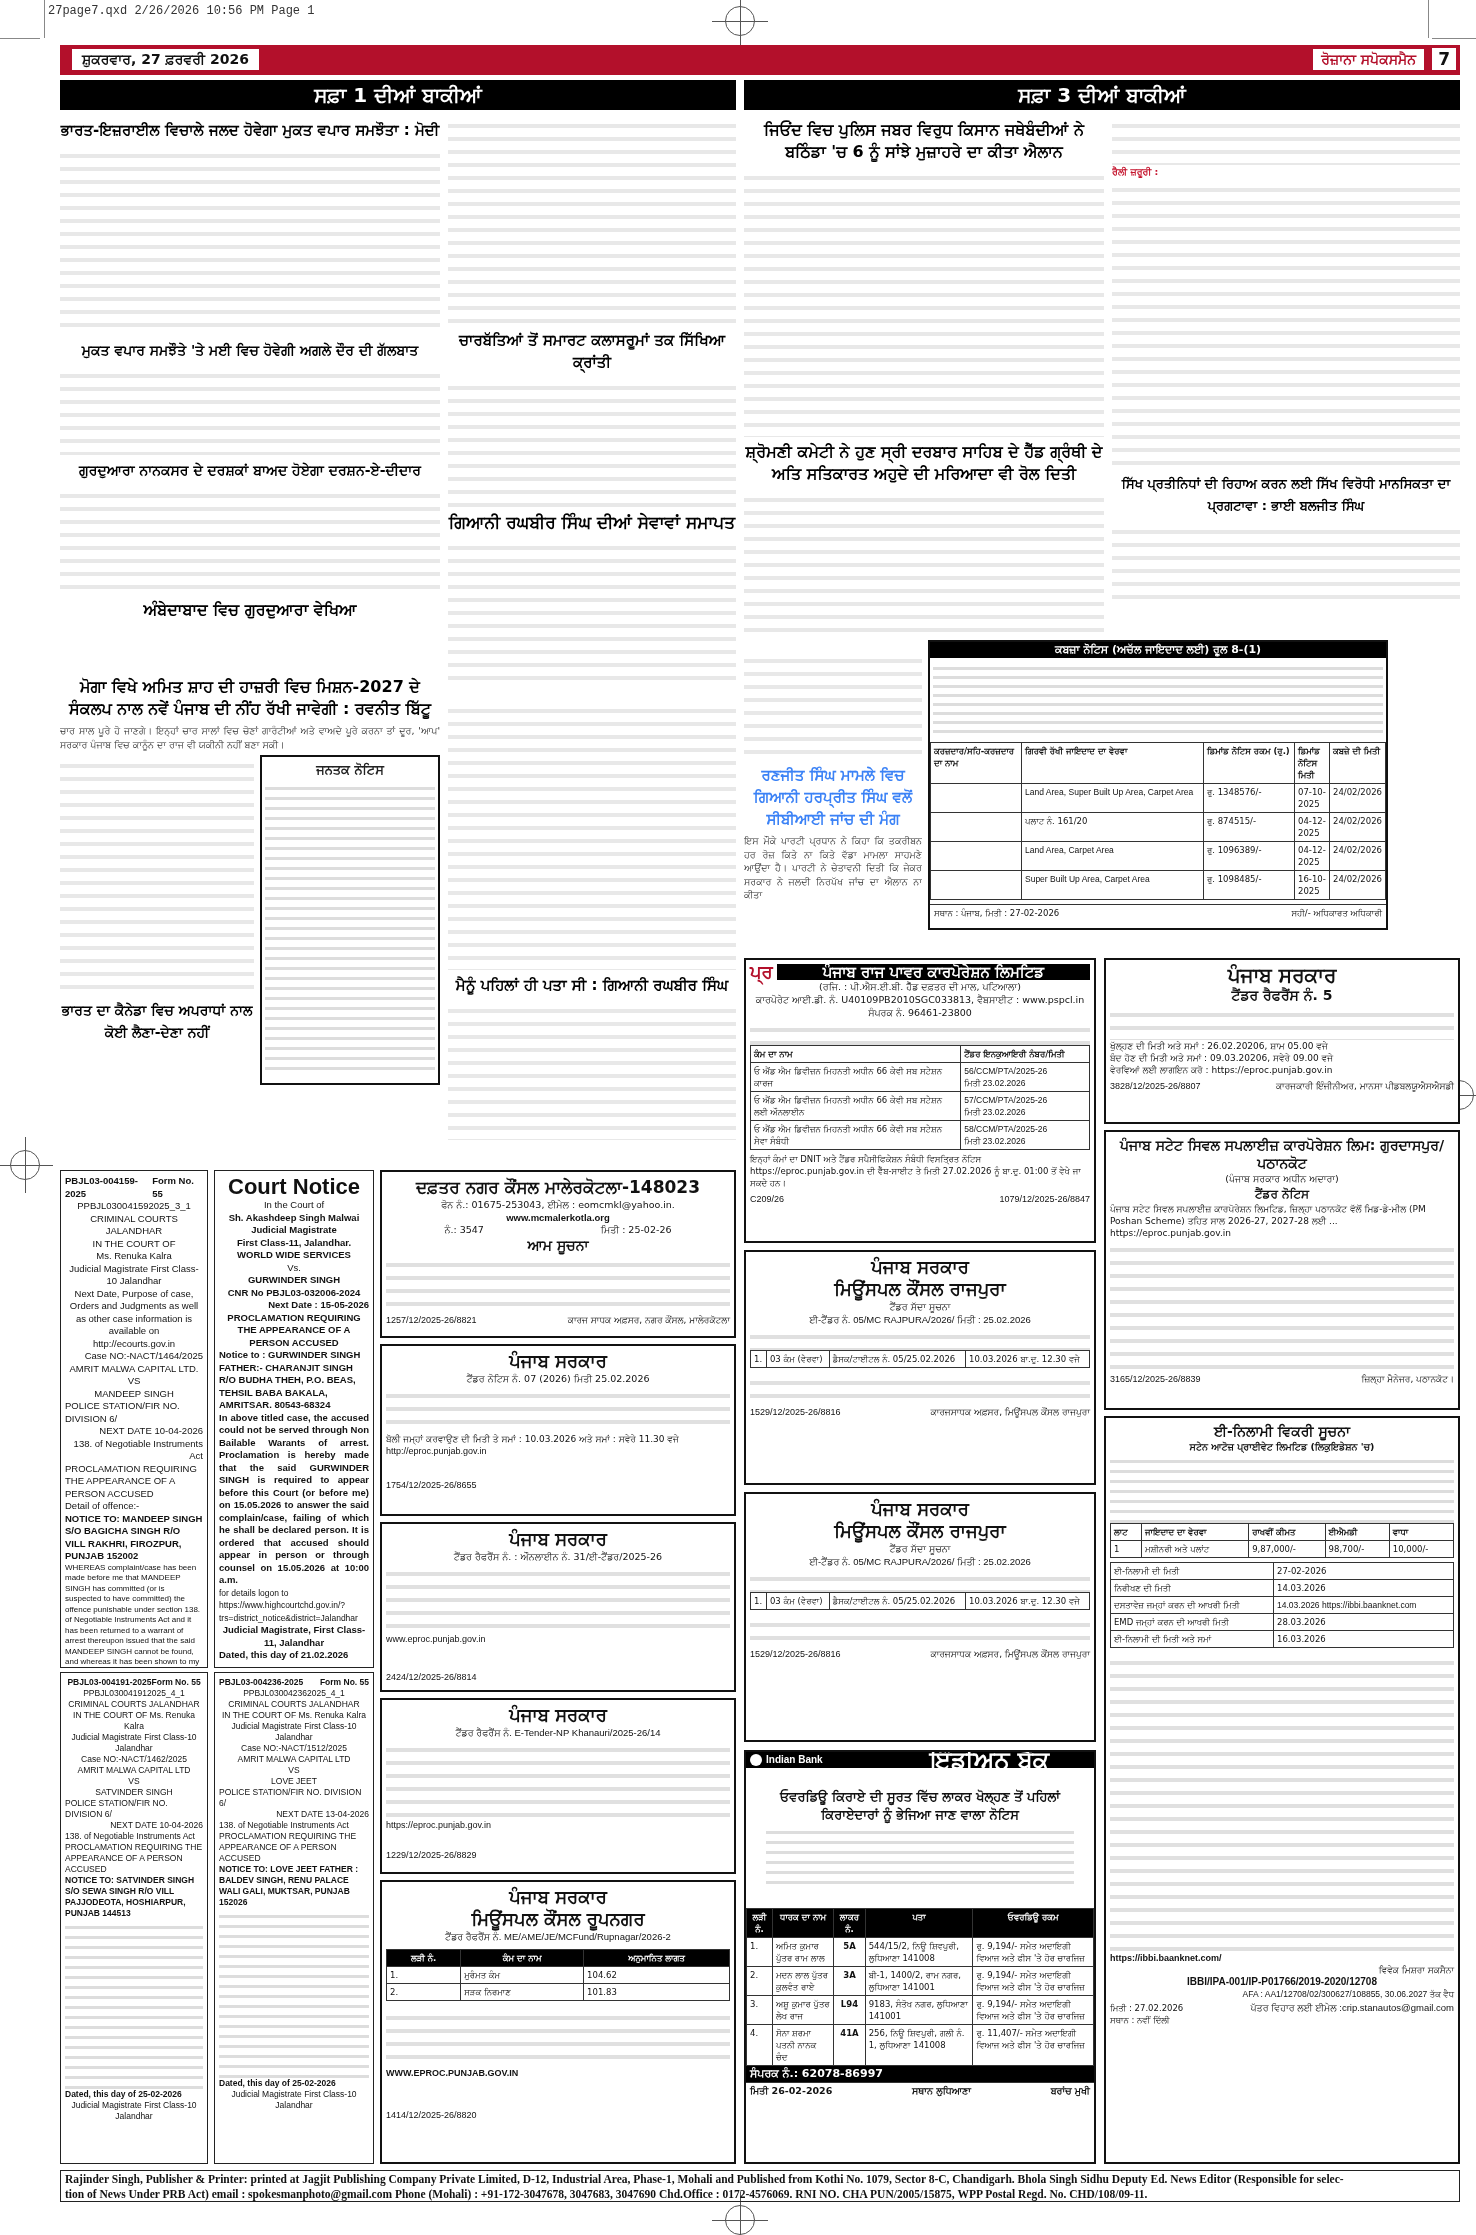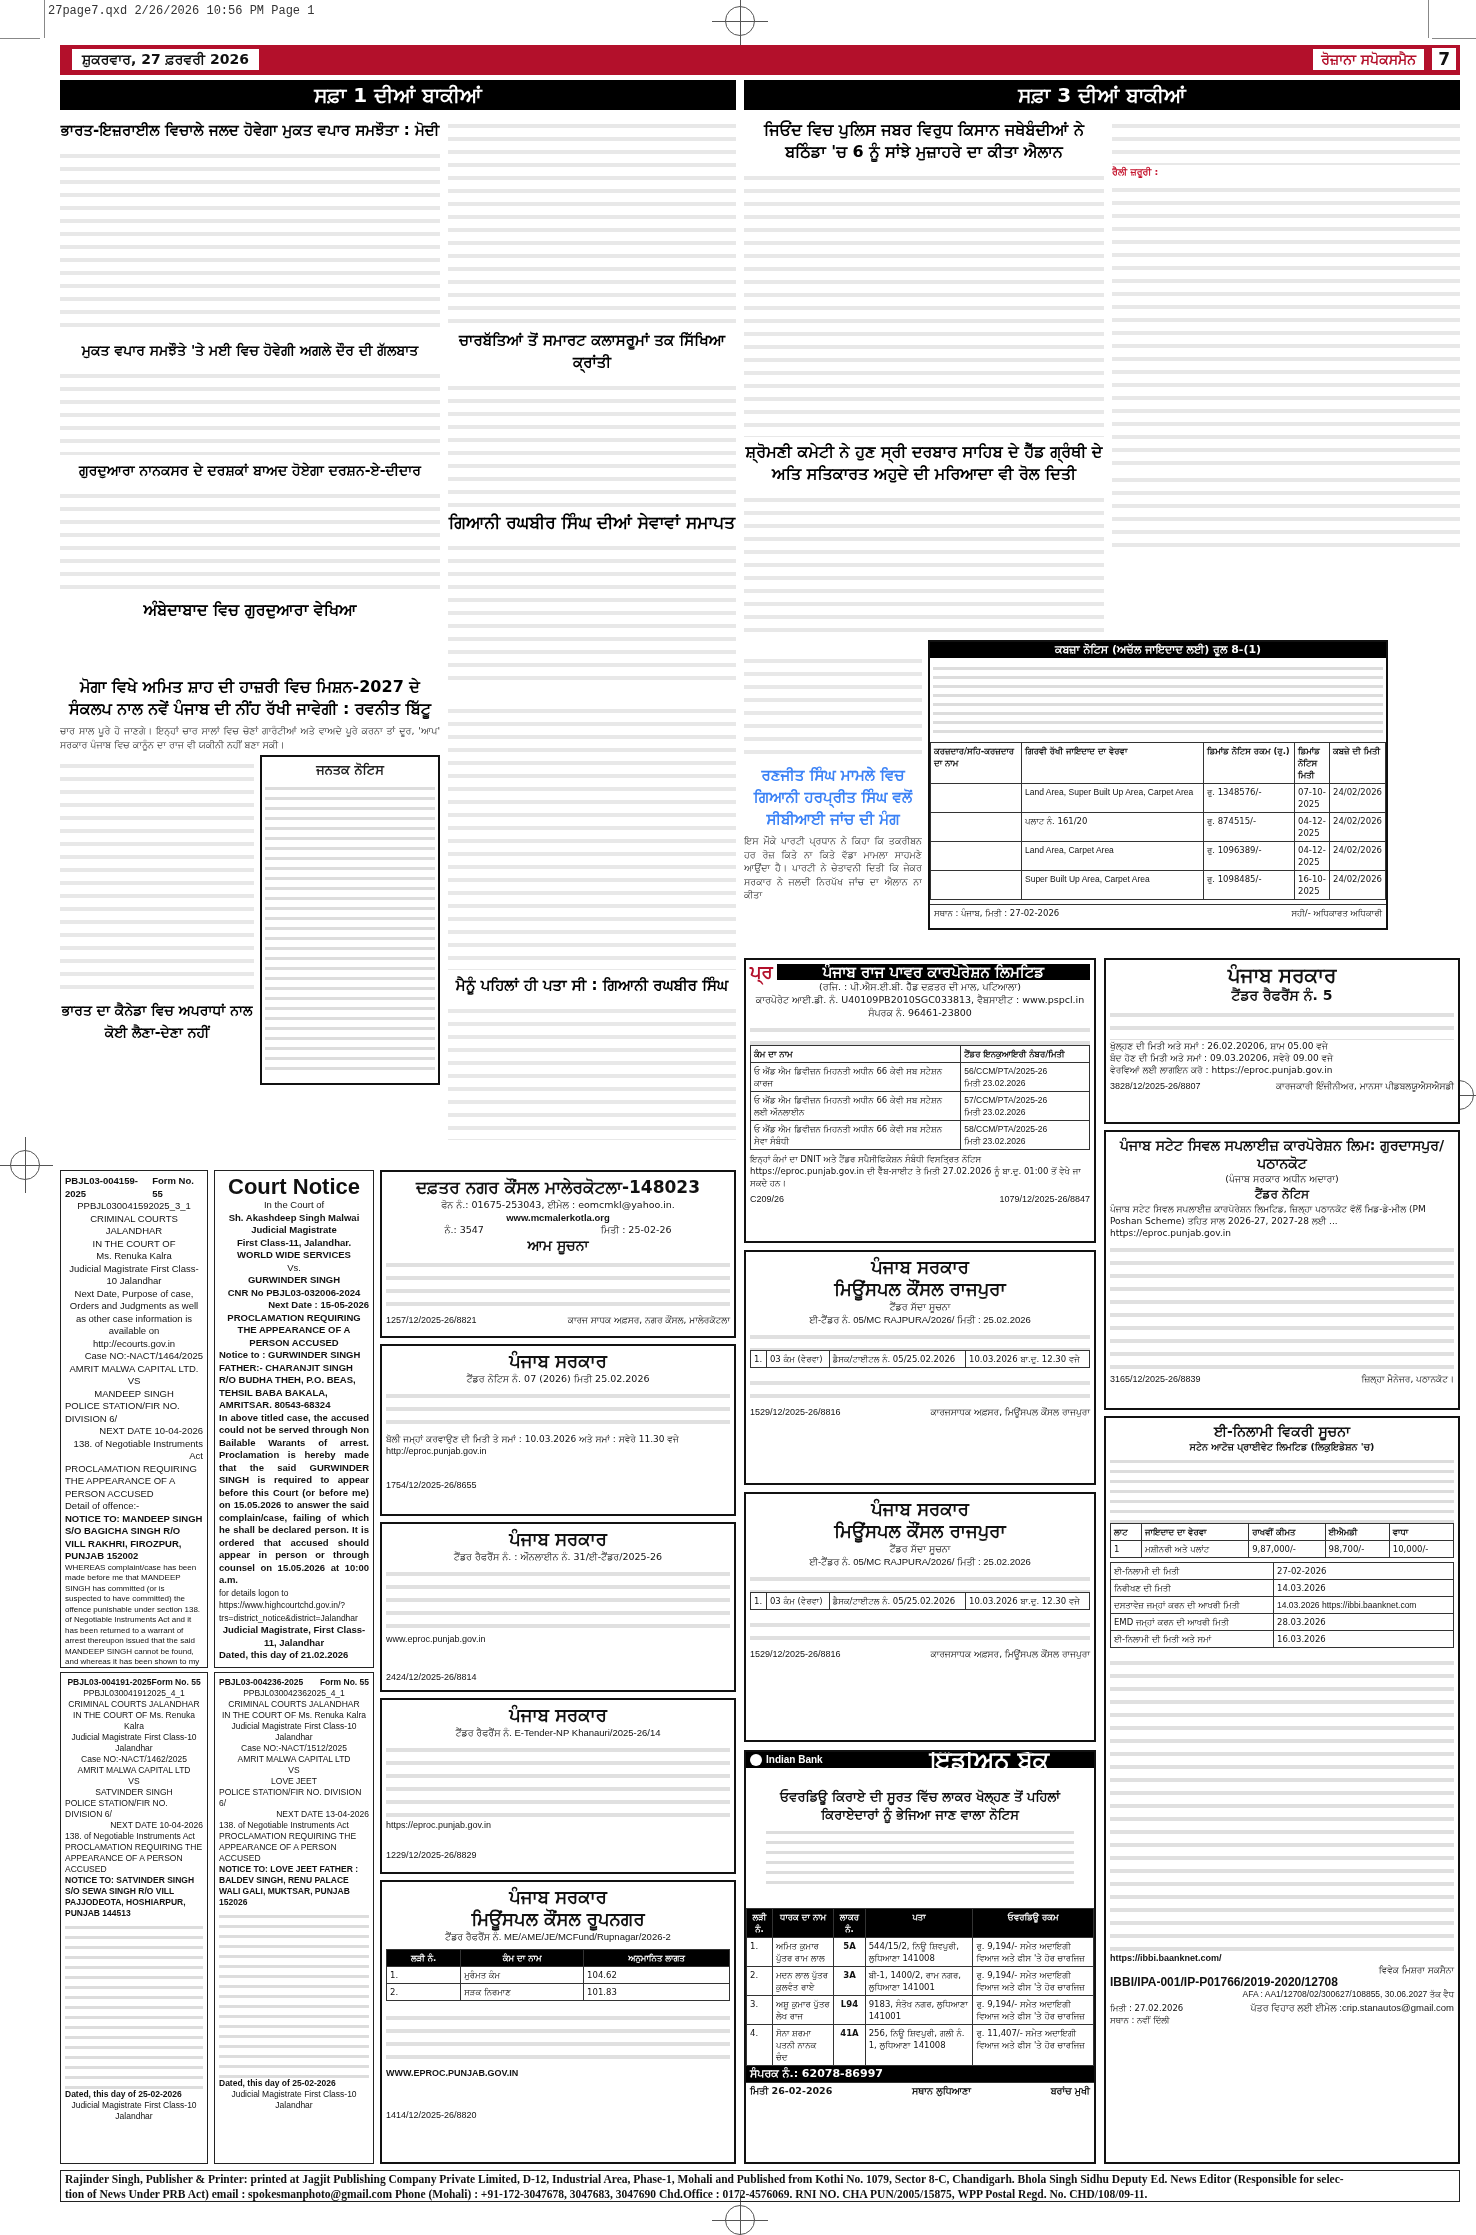--- a/index.html
+++ b/index.html
@@ -266,20 +266,21 @@
 <div class="col" style="left:744px;top:115px;width:360px;height:535px">
   <div class="hl" style="font-size:16px">ਜਿਓਂਦ ਵਿਚ ਪੁਲਿਸ ਜਬਰ ਵਿਰੁਧ ਕਿਸਾਨ ਜਥੇਬੰਦੀਆਂ ਨੇ ਬਠਿੰਡਾ 'ਚ 6 ਨੂੰ ਸਾਂਝੇ ਮੁਜ਼ਾਹਰੇ ਦਾ ਕੀਤਾ ਐਲਾਨ</div>
   <div style="height:270px;background:repeating-linear-gradient(#fff 0 9px,#e8e8e8 9px 13px)"></div>
   <div class="hl" style="font-size:16px">ਸ਼੍ਰੋਮਣੀ ਕਮੇਟੀ ਨੇ ਹੁਣ ਸ੍ਰੀ ਦਰਬਾਰ ਸਾਹਿਬ ਦੇ ਹੈੱਡ ਗ੍ਰੰਥੀ ਦੇ ਅਤਿ ਸਤਿਕਾਰਤ ਅਹੁਦੇ ਦੀ ਮਰਿਆਦਾ ਵੀ ਰੋਲ ਦਿਤੀ</div>
   <div style="height:150px;background:repeating-linear-gradient(#fff 0 9px,#e8e8e8 9px 13px)"></div>
 </div>
 <div class="col" style="left:1112px;top:115px;width:348px;height:500px">
   <div style="height:50px;background:repeating-linear-gradient(#fff 0 9px,#e8e8e8 9px 13px)"></div>
   <div style="font-size:9.5px;color:#c4122b;font-weight:bold">ਰੈਲੀ ਜ਼ਰੂਰੀ :</div>
   <div style="height:290px;background:repeating-linear-gradient(#fff 0 9px,#e8e8e8 9px 13px)"></div>
+  <div class="hl" style="font-size:13px">ਸਿੱਖ ਪ੍ਰਤੀਨਿਧਾਂ ਦੀ ਰਿਹਾਅ ਕਰਨ ਲਈ ਸਿੱਖ ਵਿਰੋਧੀ ਮਾਨਸਿਕਤਾ ਦਾ ਪ੍ਰਗਟਾਵਾ : ਭਾਈ ਬਲਜੀਤ ਸਿੰਘ</div>
   <div style="height:80px;background:repeating-linear-gradient(#fff 0 9px,#e8e8e8 9px 13px)"></div>
 </div>
 <div class="col" style="left:744px;top:650px;width:178px;height:300px">
   <div style="height:110px;background:repeating-linear-gradient(#fff 0 9px,#e8e8e8 9px 13px)"></div>
   <div class="hl red" style="font-size:15px">ਰਣਜੀਤ ਸਿੰਘ ਮਾਮਲੇ ਵਿਚ ਗਿਆਨੀ ਹਰਪ੍ਰੀਤ ਸਿੰਘ ਵਲੋਂ ਸੀਬੀਆਈ ਜਾਂਚ ਦੀ ਮੰਗ</div>
   <div class="txt">ਇਸ ਮੌਕੇ ਪਾਰਟੀ ਪ੍ਰਧਾਨ ਨੇ ਕਿਹਾ ਕਿ ਤਕਰੀਬਨ ਹਰ ਰੋਜ਼ ਕਿਤੇ ਨਾ ਕਿਤੇ ਵੱਡਾ ਮਾਮਲਾ ਸਾਹਮਣੇ ਆਉਂਦਾ ਹੈ। ਪਾਰਟੀ ਨੇ ਚੇਤਾਵਨੀ ਦਿਤੀ ਕਿ ਜੇਕਰ ਸਰਕਾਰ ਨੇ ਜਲਦੀ ਨਿਰਪੱਖ ਜਾਂਚ ਦਾ ਐਲਾਨ ਨਾ ਕੀਤਾ</div>
 </div>
 
 <div class="box" style="left:928px;top:640px;width:460px;height:290px;padding:0">
   <div class="darkbar" style="text-align:center;font-size:11px">ਕਬਜ਼ਾ ਨੋਟਿਸ (ਅਚੱਲ ਜਾਇਦਾਦ ਲਈ) ਰੂਲ 8-(1)</div>
@@ -546,21 +547,21 @@
         </tr>
     <tr>
           <td>ਈ-ਨਿਲਾਮੀ ਦੀ ਮਿਤੀ ਅਤੇ ਸਮਾਂ</td>
           <td>16.03.2026</td>
         </tr>
   </tbody>
     </table>
   <div style="height:300px;margin-top:4px;background:repeating-linear-gradient(#fff 0 9px,#e0e0e0 9px 13px)"></div>
   <div class="en" style="font-size:9px;font-weight:bold">https://ibbi.baanknet.com/</div>
   <div style="text-align:right;font-size:9px">ਵਿਵੇਕ ਮਿਸ਼ਰਾ ਸਕਸੈਨਾ</div>
-  <div class="en" style="text-align:left;font-size:12px;font-weight:bold">IBBI/IPA-001/IP-P01766/2019-2020/12708</div>
+  <div class="en" style="text-align:center;font-size:10px;font-weight:bold">IBBI/IPA-001/IP-P01766/2019-2020/12708</div>
   <div class="en" style="text-align:right;font-size:8.5px">AFA : AA1/12708/02/300627/108855, 30.06.2027 ਤੱਕ ਵੈਧ</div>
   <div style="display:flex;justify-content:space-between;font-size:8.5px;margin-top:2px">
     <div>
         <div>ਮਿਤੀ : 27.02.2026</div>
         <div>ਸਥਾਨ : ਨਵੀਂ ਦਿੱਲੀ</div>
       </div>
     <div class="en" style="font-size:9.5px">ਪੱਤਰ ਵਿਹਾਰ ਲਈ ਈਮੇਲ :crip.stanautos@gmail.com</div>
   </div>
 </div>
 

